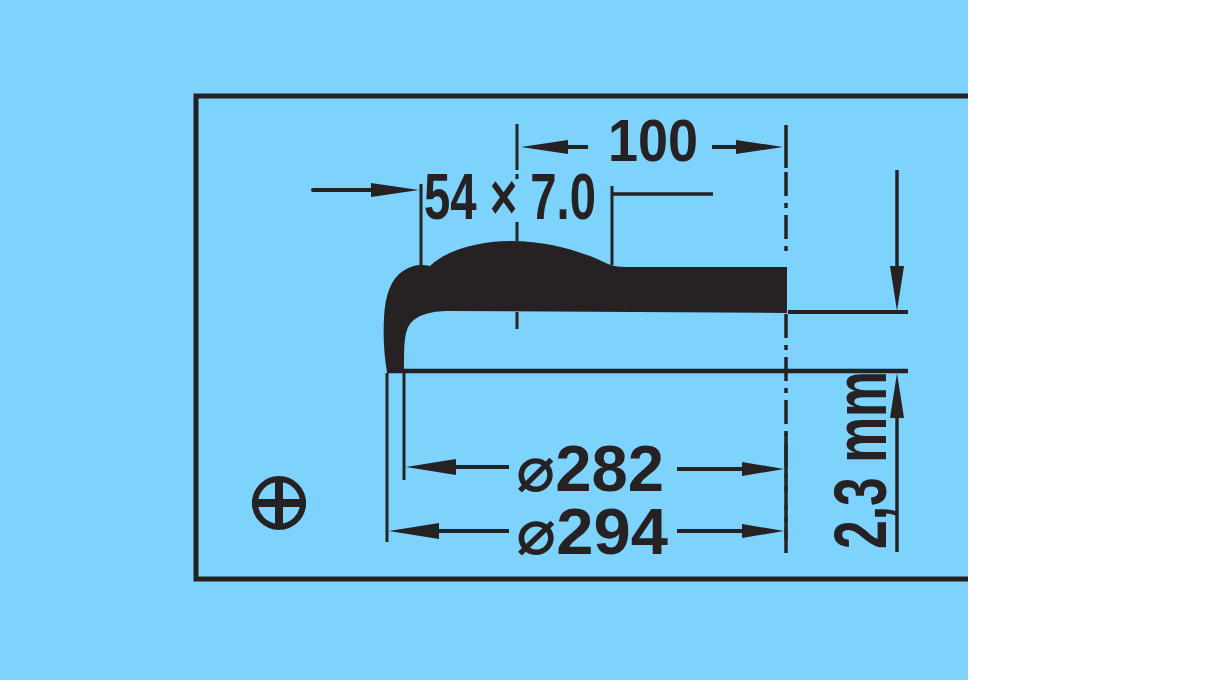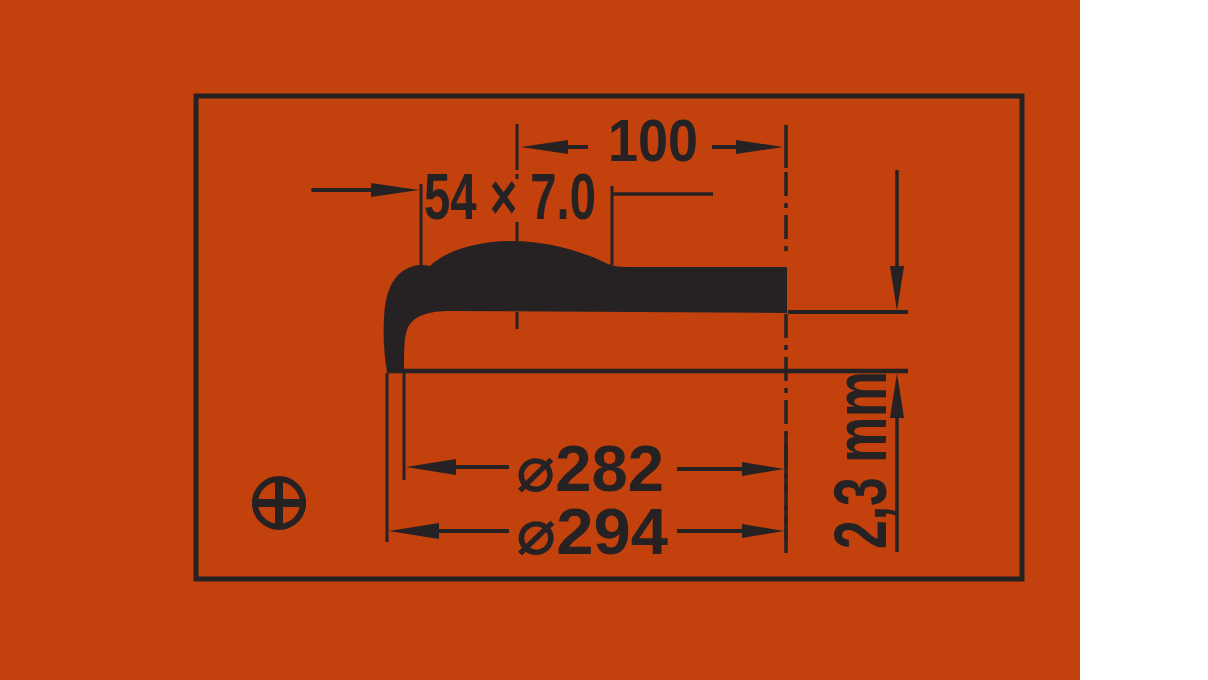--- a/index.html
+++ b/index.html
@@ -1,20 +1,20 @@
 <!DOCTYPE html>
 <html><head>
 <meta charset="utf-8">
 <style>
   html, body { margin: 0; padding: 0; background: #ffffff; }
   .stage {
     position: relative;
-    width: 1080px;
+    width: 968px;
     height: 680px;
-    background: #c2410c;
+    background: #7dd3fc;
     overflow: hidden;
     font-family: "Liberation Sans", sans-serif;
   }
   svg text {
     font-family: "Liberation Sans", "DejaVu Sans", sans-serif;
     font-weight: 700;
     fill: #262223;
   }
   .ink-line   { stroke: #262223; fill: none; }
   .ink-fill   { fill: #262223; stroke: none; }

